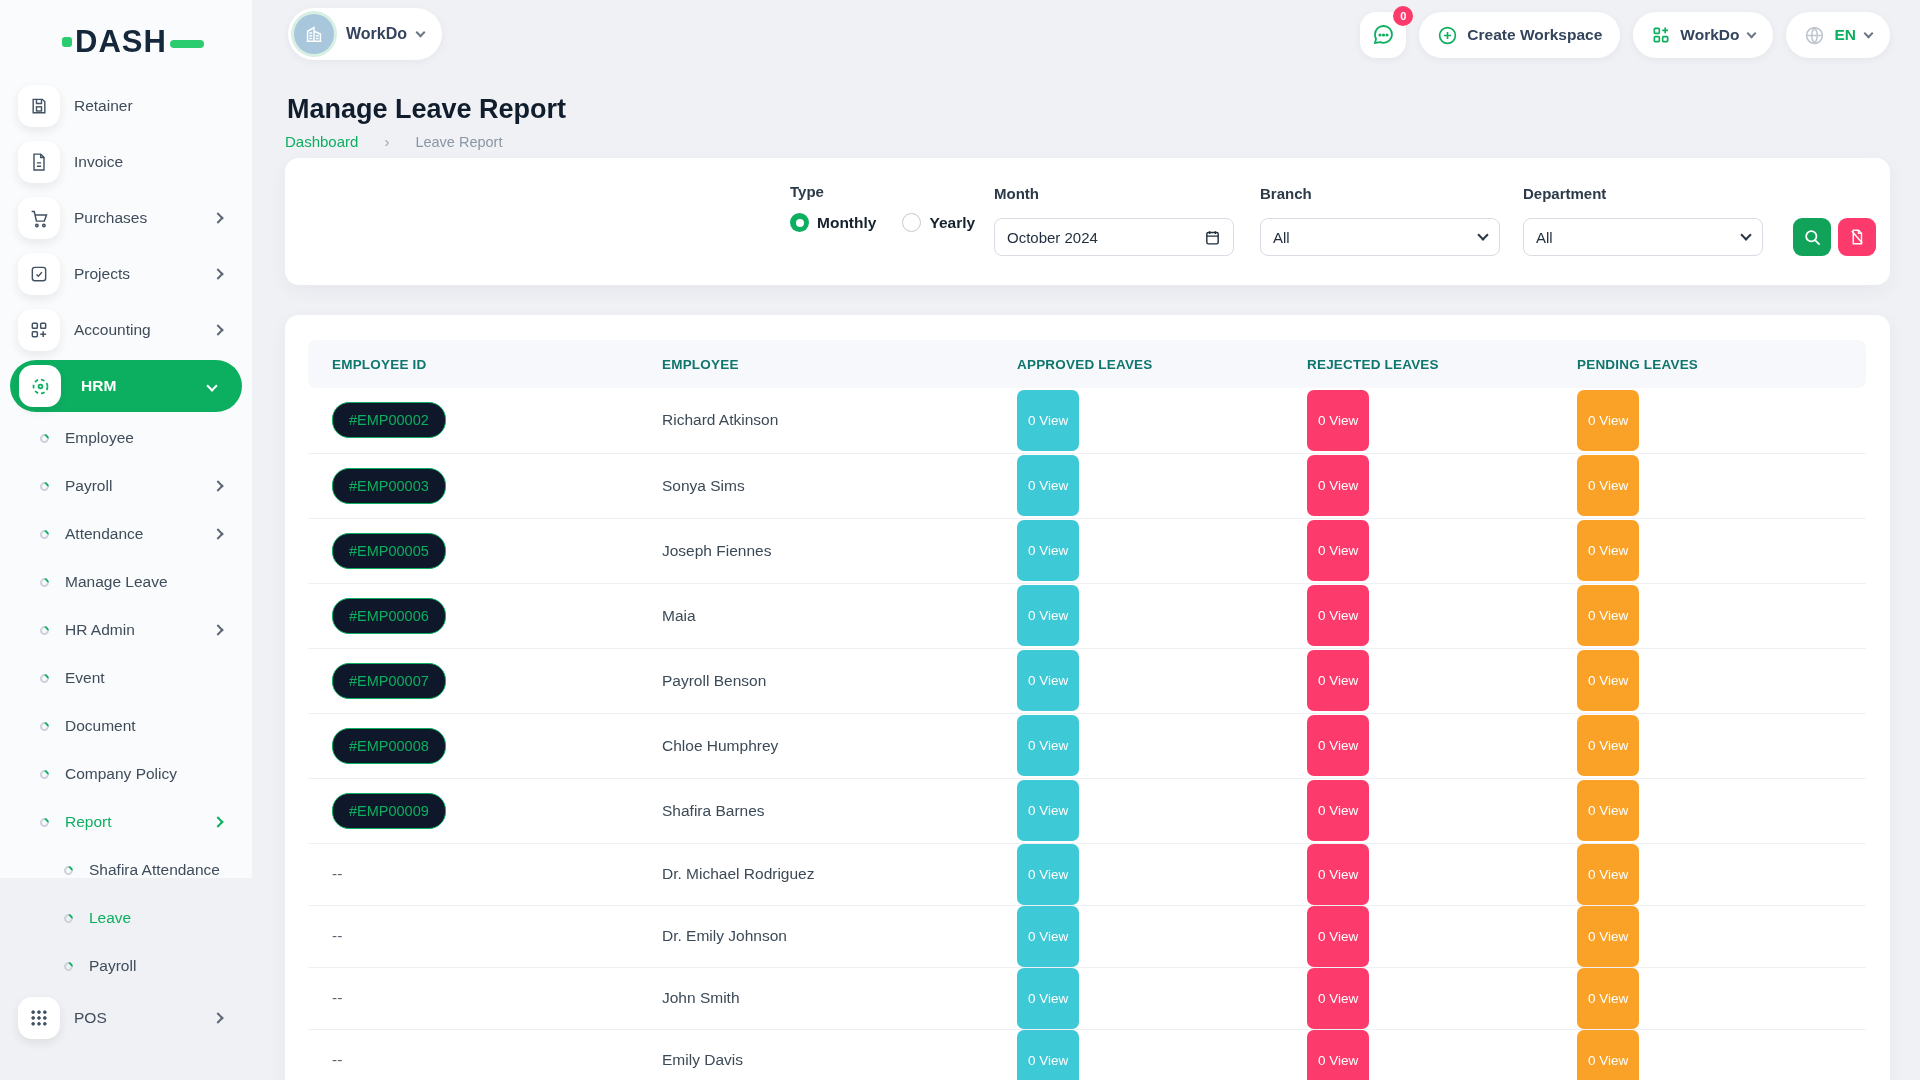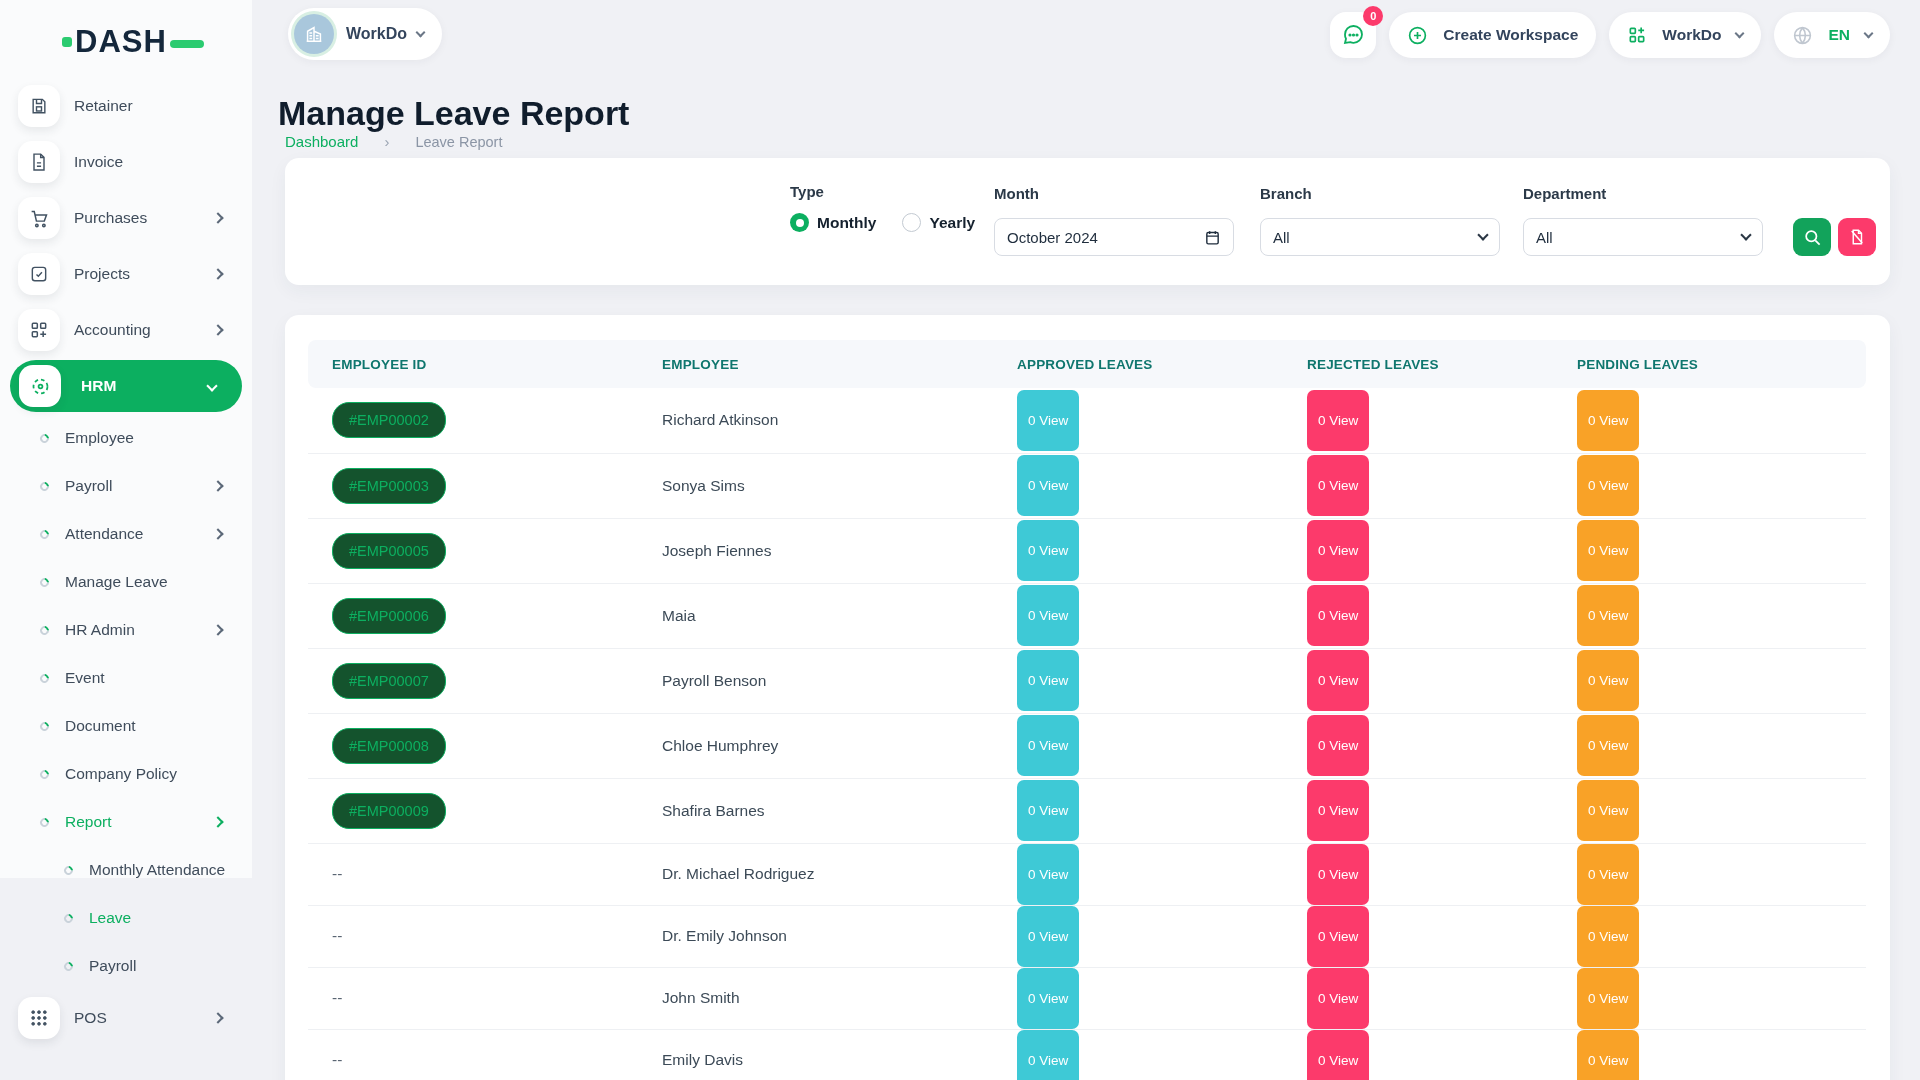--- a/index.html
+++ b/index.html
@@ -47,25 +47,25 @@
   .chev{width:8px;height:8px;border-right:2px solid #5b6878;border-bottom:2px solid #5b6878;transform:rotate(-45deg);position:absolute;right:30px;}
   .side-item.active .chev{border-color:#fff;transform:rotate(45deg);right:26px;top:22px;}
   .side-item.hl .chev{border-color:var(--green);}
   
   .workspace-pill{position:absolute;left:288px;top:8px;height:52px;background:#fff;border-radius:26px;display:flex;align-items:center;padding:0 18px 0 6px;box-shadow:0 2px 8px rgba(30,40,60,.05);cursor:pointer;}
   .ws-avatar{width:40px;height:40px;border-radius:50%;background:#a9c7dc;display:flex;align-items:center;justify-content:center;margin-right:12px;box-shadow:0 0 0 3px #d8efe3;}
   .ws-label{font-size:16px;font-weight:600;color:#33445c;margin-right:10px;}
   .top-right{position:absolute;right:30px;top:12px;display:flex;align-items:center;gap:13px;}
   .icon-btn{width:46px;height:46px;border-radius:16px;background:#fff;box-shadow:0 2px 8px rgba(30,40,60,.05);display:flex;align-items:center;justify-content:center;position:relative;cursor:pointer;}
   .count-badge{position:absolute;top:-6px;right:-7px;min-width:20px;height:20px;border-radius:10px;background:var(--pink);color:#fff;font-size:11px;font-weight:700;display:flex;align-items:center;justify-content:center;padding:0 5px;}
-  .pill-btn{height:46px;background:#fff;border-radius:23px;box-shadow:0 2px 8px rgba(30,40,60,.05);display:flex;align-items:center;padding:0 18px;gap:15px;font-size:15.5px;font-weight:600;color:#33445c;cursor:pointer;}
+  .pill-btn{height:46px;background:#fff;border-radius:23px;box-shadow:0 2px 8px rgba(30,40,60,.05);display:flex;align-items:center;padding:0 18px;gap:9px;font-size:15.5px;font-weight:600;color:#33445c;cursor:pointer;}
   .pill-btn .chev2{width:7px;height:7px;border-right:2px solid #6b7787;border-bottom:2px solid #6b7787;transform:rotate(45deg);margin-top:-3px;}
   .lang-label{color:var(--green);font-weight:700;}
   
-  .page-title{position:absolute;left:278px;top:94px;font-size:34px;font-weight:700;color:#101d2c;}
+  .page-title{position:absolute;left:287px;top:94px;font-size:27px;font-weight:700;color:#101d2c;}
   .breadcrumb{position:absolute;left:285px;top:133px;display:flex;align-items:center;gap:26px;font-size:15px;}
   .breadcrumb a{color:var(--green);text-decoration:none;cursor:pointer;}
   .crumb-sep{color:#9aa4b2;font-size:15px;}
   .crumb-cur{color:var(--muted);font-size:14.5px;}
   
   .filter-card{position:absolute;left:285px;top:158px;width:1605px;height:127px;background:var(--card);border-radius:14px;box-shadow:0 6px 18px rgba(42,54,80,.05);}
   .f-label{position:absolute;font-size:15px;font-weight:600;color:#2b3948;}
   .radio-row{position:absolute;left:505px;top:55px;display:flex;align-items:center;gap:26px;}
   .radio{display:flex;align-items:center;gap:8px;font-size:15.5px;font-weight:700;color:#15212e;cursor:pointer;}
   .rdot{width:19px;height:19px;border-radius:50%;position:relative;}
@@ -80,21 +80,21 @@
   
   .table-card{position:absolute;left:285px;top:315px;width:1605px;height:900px;background:var(--card);border-radius:14px;box-shadow:0 6px 18px rgba(42,54,80,.05);padding:25px 23px;}
   table{border-collapse:collapse;table-layout:fixed;width:1558px;}
   col.c1{width:330px;}col.c2{width:355px;}col.c3{width:290px;}col.c4{width:270px;}col.c5{width:313px;}
   thead th{background:#f6f8fb;height:48px;text-align:left;padding-left:24px;font-size:13.5px;font-weight:700;color:#0f766e;letter-spacing:.2px;}
   thead th:first-child{border-radius:8px 0 0 8px;}
   thead th:last-child{border-radius:0 8px 8px 0;}
   tbody td{border-bottom:1px solid var(--line);padding-left:24px;font-size:15.5px;color:#3c4a57;}
   tbody tr.tall td{height:65px;}
   tbody tr.slim td{height:54px;}
-  .emp-chip{display:inline-block;border:1px solid var(--green);color:var(--green);border-radius:17px;padding:9px 16px;font-size:14.5px;background:#14532d;cursor:pointer;}
+  .emp-chip{display:inline-block;border:1px solid var(--green);color:var(--green);border-radius:17px;padding:9px 16px;font-size:14.5px;background:#0f172a;cursor:pointer;}
   .dash-id{color:#5a6673;}
   .badge{display:inline-block;color:#fff;border-radius:7px;padding:23px 11px;font-size:13.5px;cursor:pointer;}
   .badge.cyan{background:var(--cyan);}
   .badge.pink{background:var(--pink);}
   .badge.orange{background:var(--orange);}
 </style>
 </head>
 <body>
 
 <aside class="sidebar">
@@ -202,21 +202,21 @@
         <span class="bullet"></span>
         <span class="lbl">Company Policy</span>
       </div>
       <div class="side-item sub hl">
         <span class="bullet"></span>
         <span class="lbl">Report</span>
         <span class="chev"></span>
       </div>
       <div class="side-item subsub">
         <span class="bullet"></span>
-        <span class="lbl">Monthly Attendance</span>
+        <span class="lbl">Shafira Attendance</span>
       </div>
       <div class="side-item subsub hl">
         <span class="bullet"></span>
         <span class="lbl">Leave</span>
       </div>
       <div class="side-item subsub">
         <span class="bullet"></span>
         <span class="lbl">Payroll</span>
       </div>
       <div class="side-item tile">

